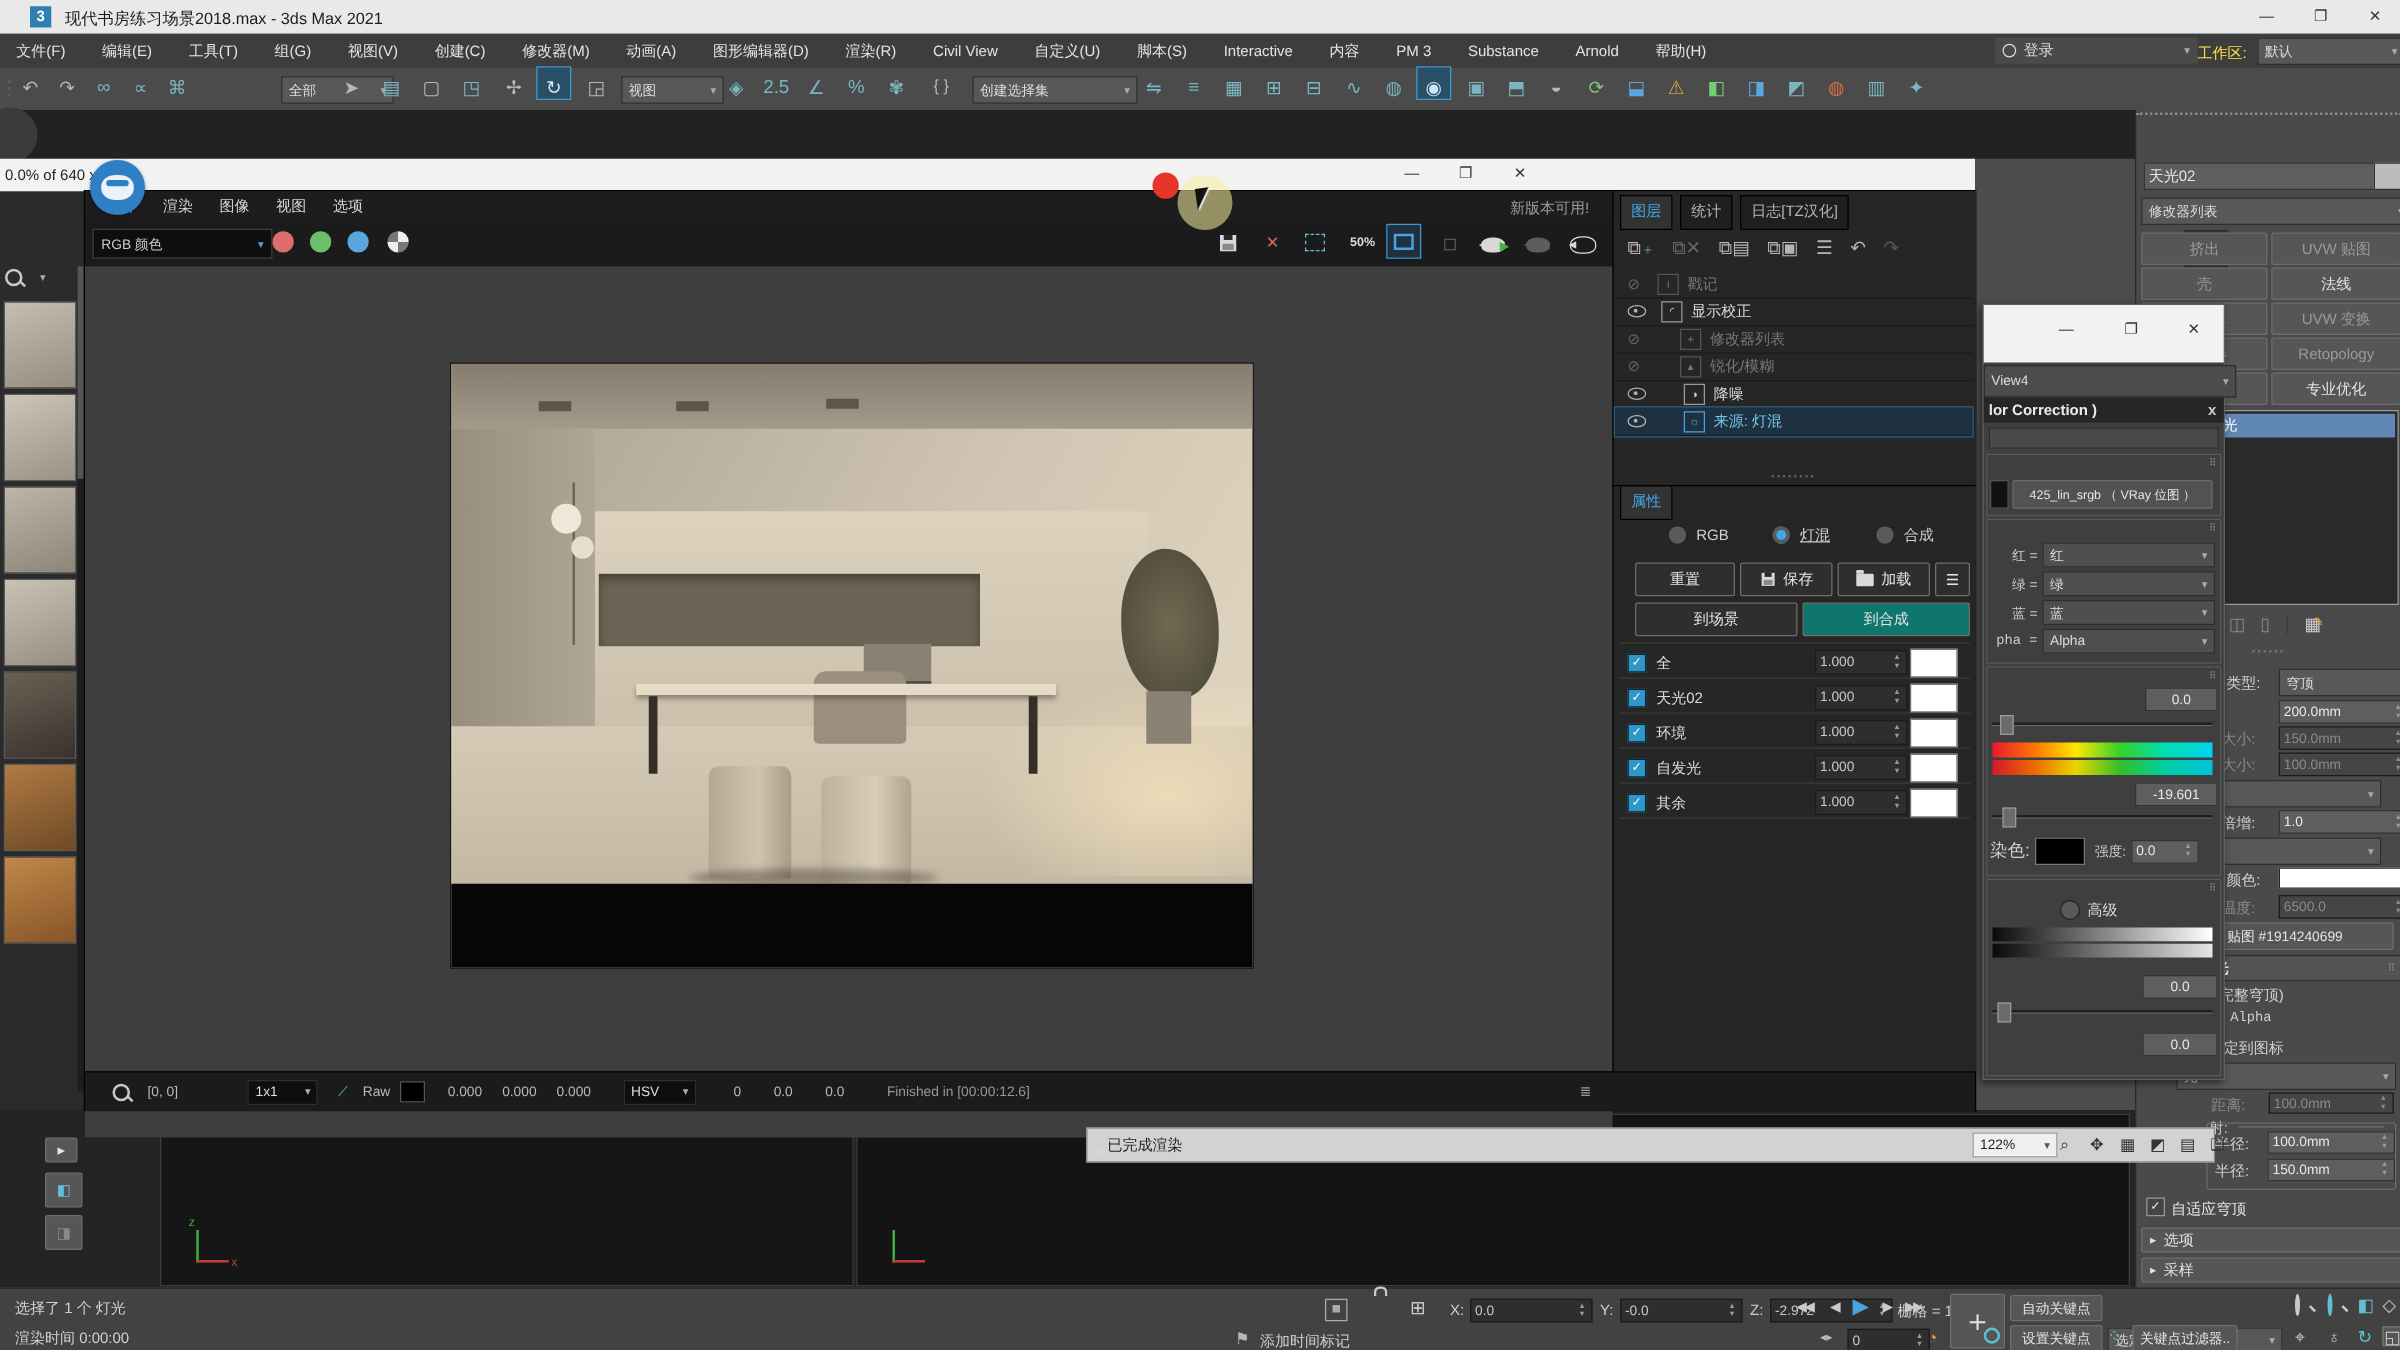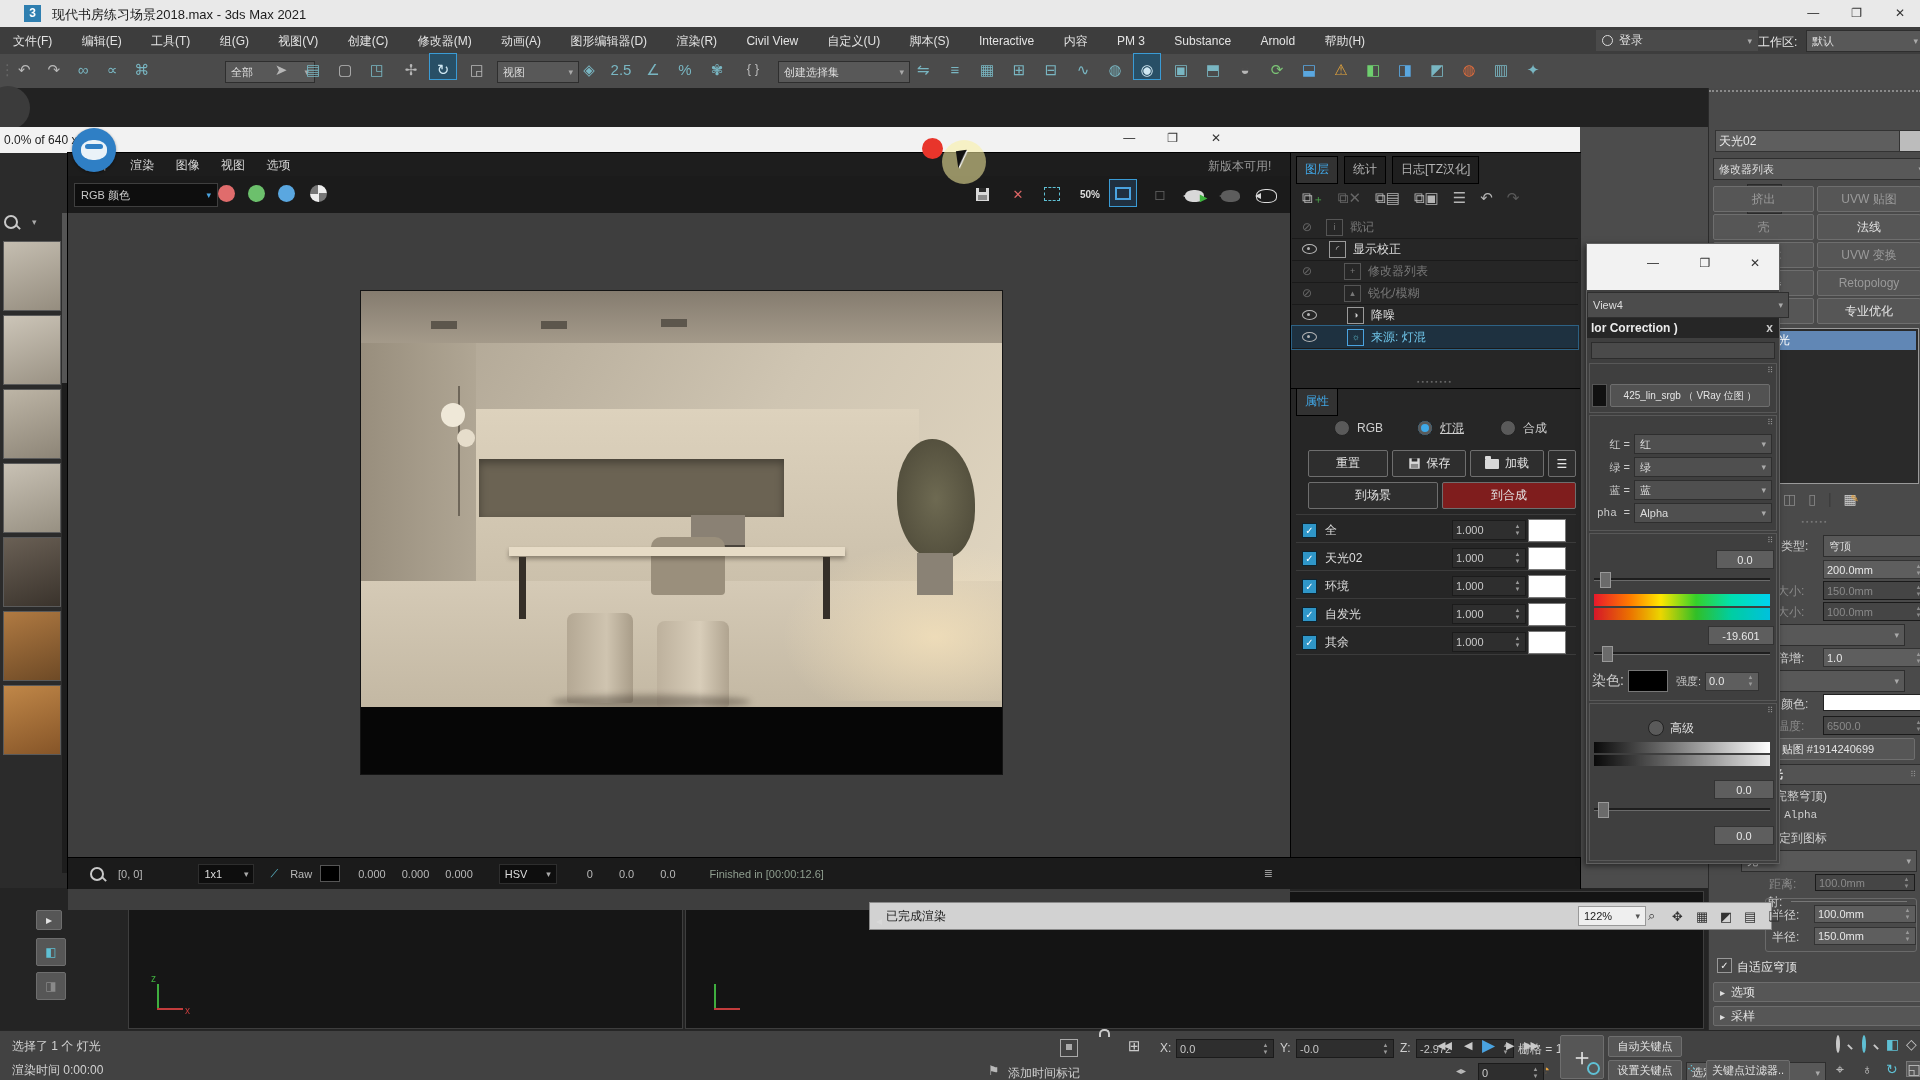--- a/index.html
+++ b/index.html
@@ -116,21 +116,21 @@
     <span class="mi">内容</span>
     <span class="mi">PM 3</span>
     <span class="mi">Substance</span>
     <span class="mi">Arnold</span>
     <span class="mi">帮助(H)</span>
     <div class="a" style="left:1596px;top:3px;width:150px;height:21px;background:#4a4a4a;display:flex;align-items:center;padding:0 6px;">
       <span style="width:9px;height:9px;border:1px solid #ddd;border-radius:50%;display:inline-block;margin-right:6px;"></span>
       <span class="tx">登录</span>
       <span style="margin-left:auto;font-size:9px;color:#aaa;">▾</span>
     </div>
-    <span class="a tx" style="left:1758px;top:7px;color:#e5e5e5;">工作区:</span>
+    <span class="a tx" style="left:1758px;top:7px;color:#fde047;">工作区:</span>
     <div class="a dd" style="left:1806px;top:3px;width:106px;">
       <span>默认</span>
         <span class="car">▾</span>
     </div>
   </div>
 
   <div class="a toolbar">
     <span class="tbi g" style="width:8px;color:#666;">⋮</span>
     <span class="tbi g">↶</span>
     <span class="tbi g">↷</span>
@@ -422,21 +422,21 @@
       <span>保存</span>
     </div>
   <div class="btn a" style="left:1470px;top:450px;width:72px;height:25px;background:#2e2e2e;gap:6px;">
       <span class="fold"></span>
       <span>加载</span>
     </div>
   <div class="btn a" style="left:1548px;top:450px;width:26px;height:25px;background:#2e2e2e;">☰</div>
   <div class="btn a" style="left:1308px;top:482px;width:128px;height:25px;background:#2e2e2e;">
       <span>到场景</span>
     </div>
-  <div class="btn a" style="left:1442px;top:482px;width:132px;height:25px;background:#7f1d1d;">
+  <div class="btn a" style="left:1442px;top:482px;width:132px;height:25px;background:#0f766e;">
       <span>到合成</span>
     </div>
 
   <div class="sep" style="top:514px;"></div>
   <div class="a" style="left:1290px;top:516px;width:290px;height:28px;display:flex;align-items:center;">
     <span class="cb" style="margin-left:12px;">✓</span>
     <span style="margin-left:8px;">全</span>
     <span class="fld" style="position:absolute;left:162px;width:66px;height:18px;">
         <span>1.000</span>
         <span class="sp">▲<br>▼</span>

